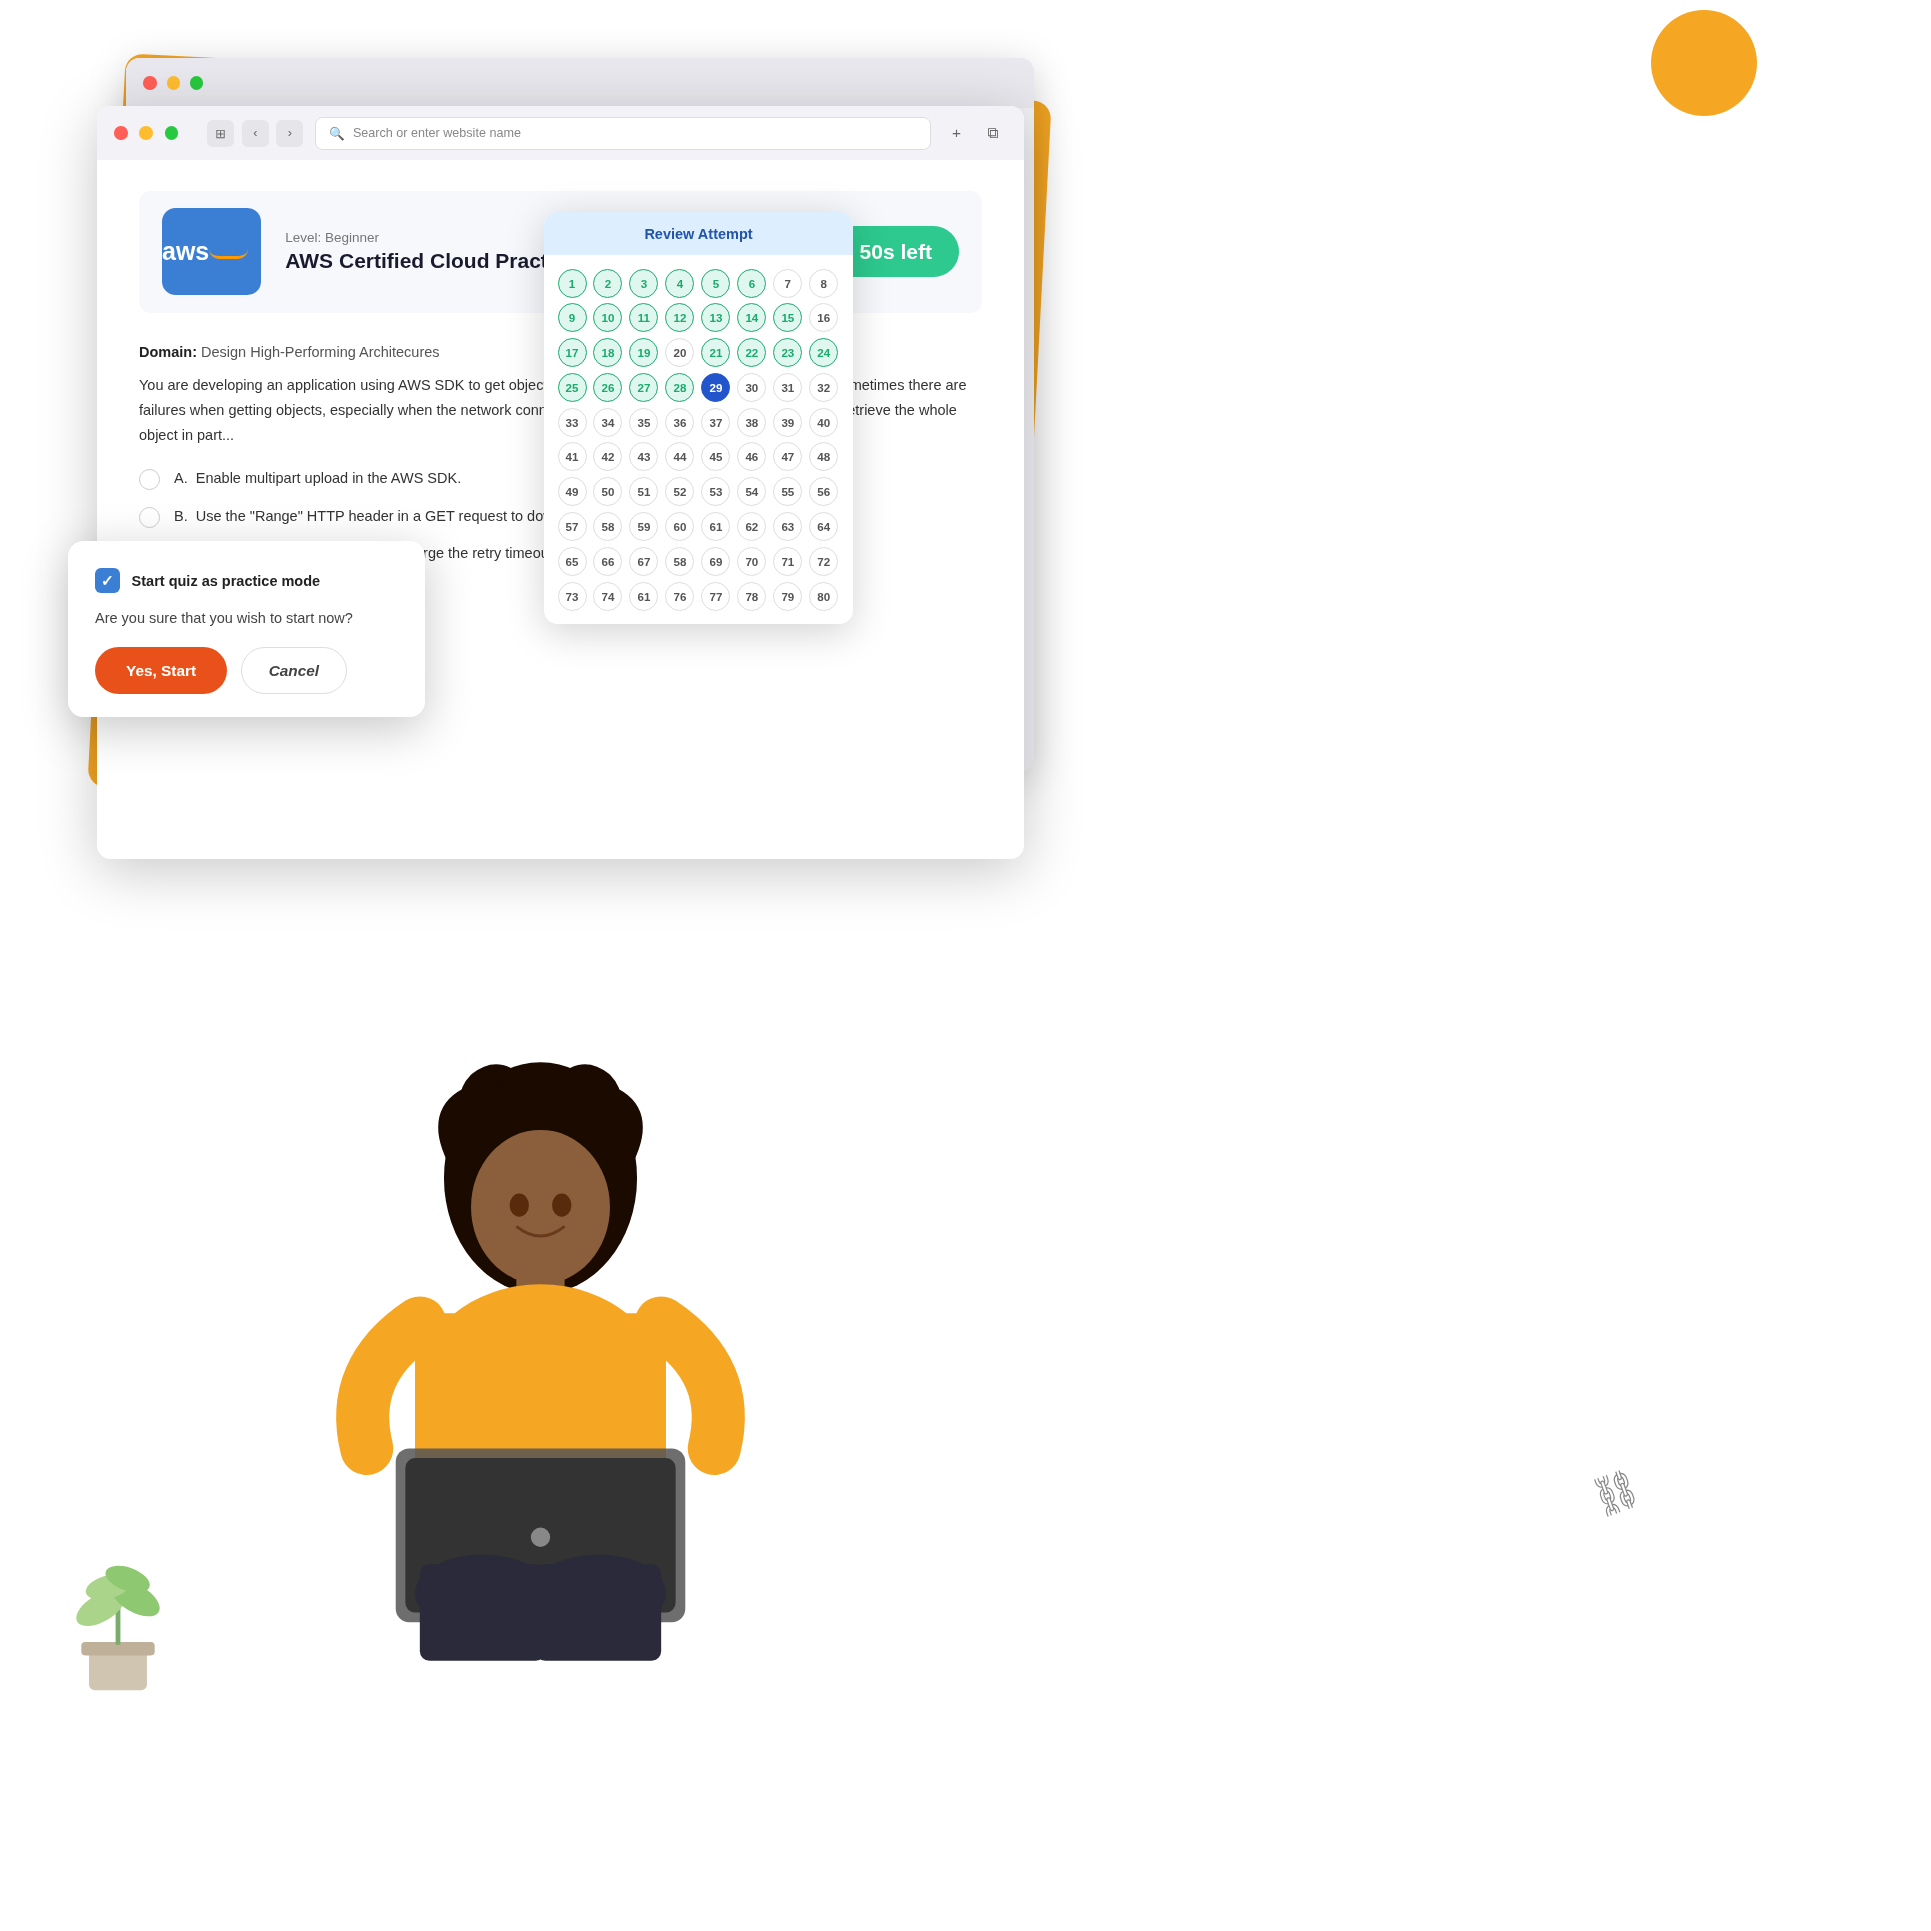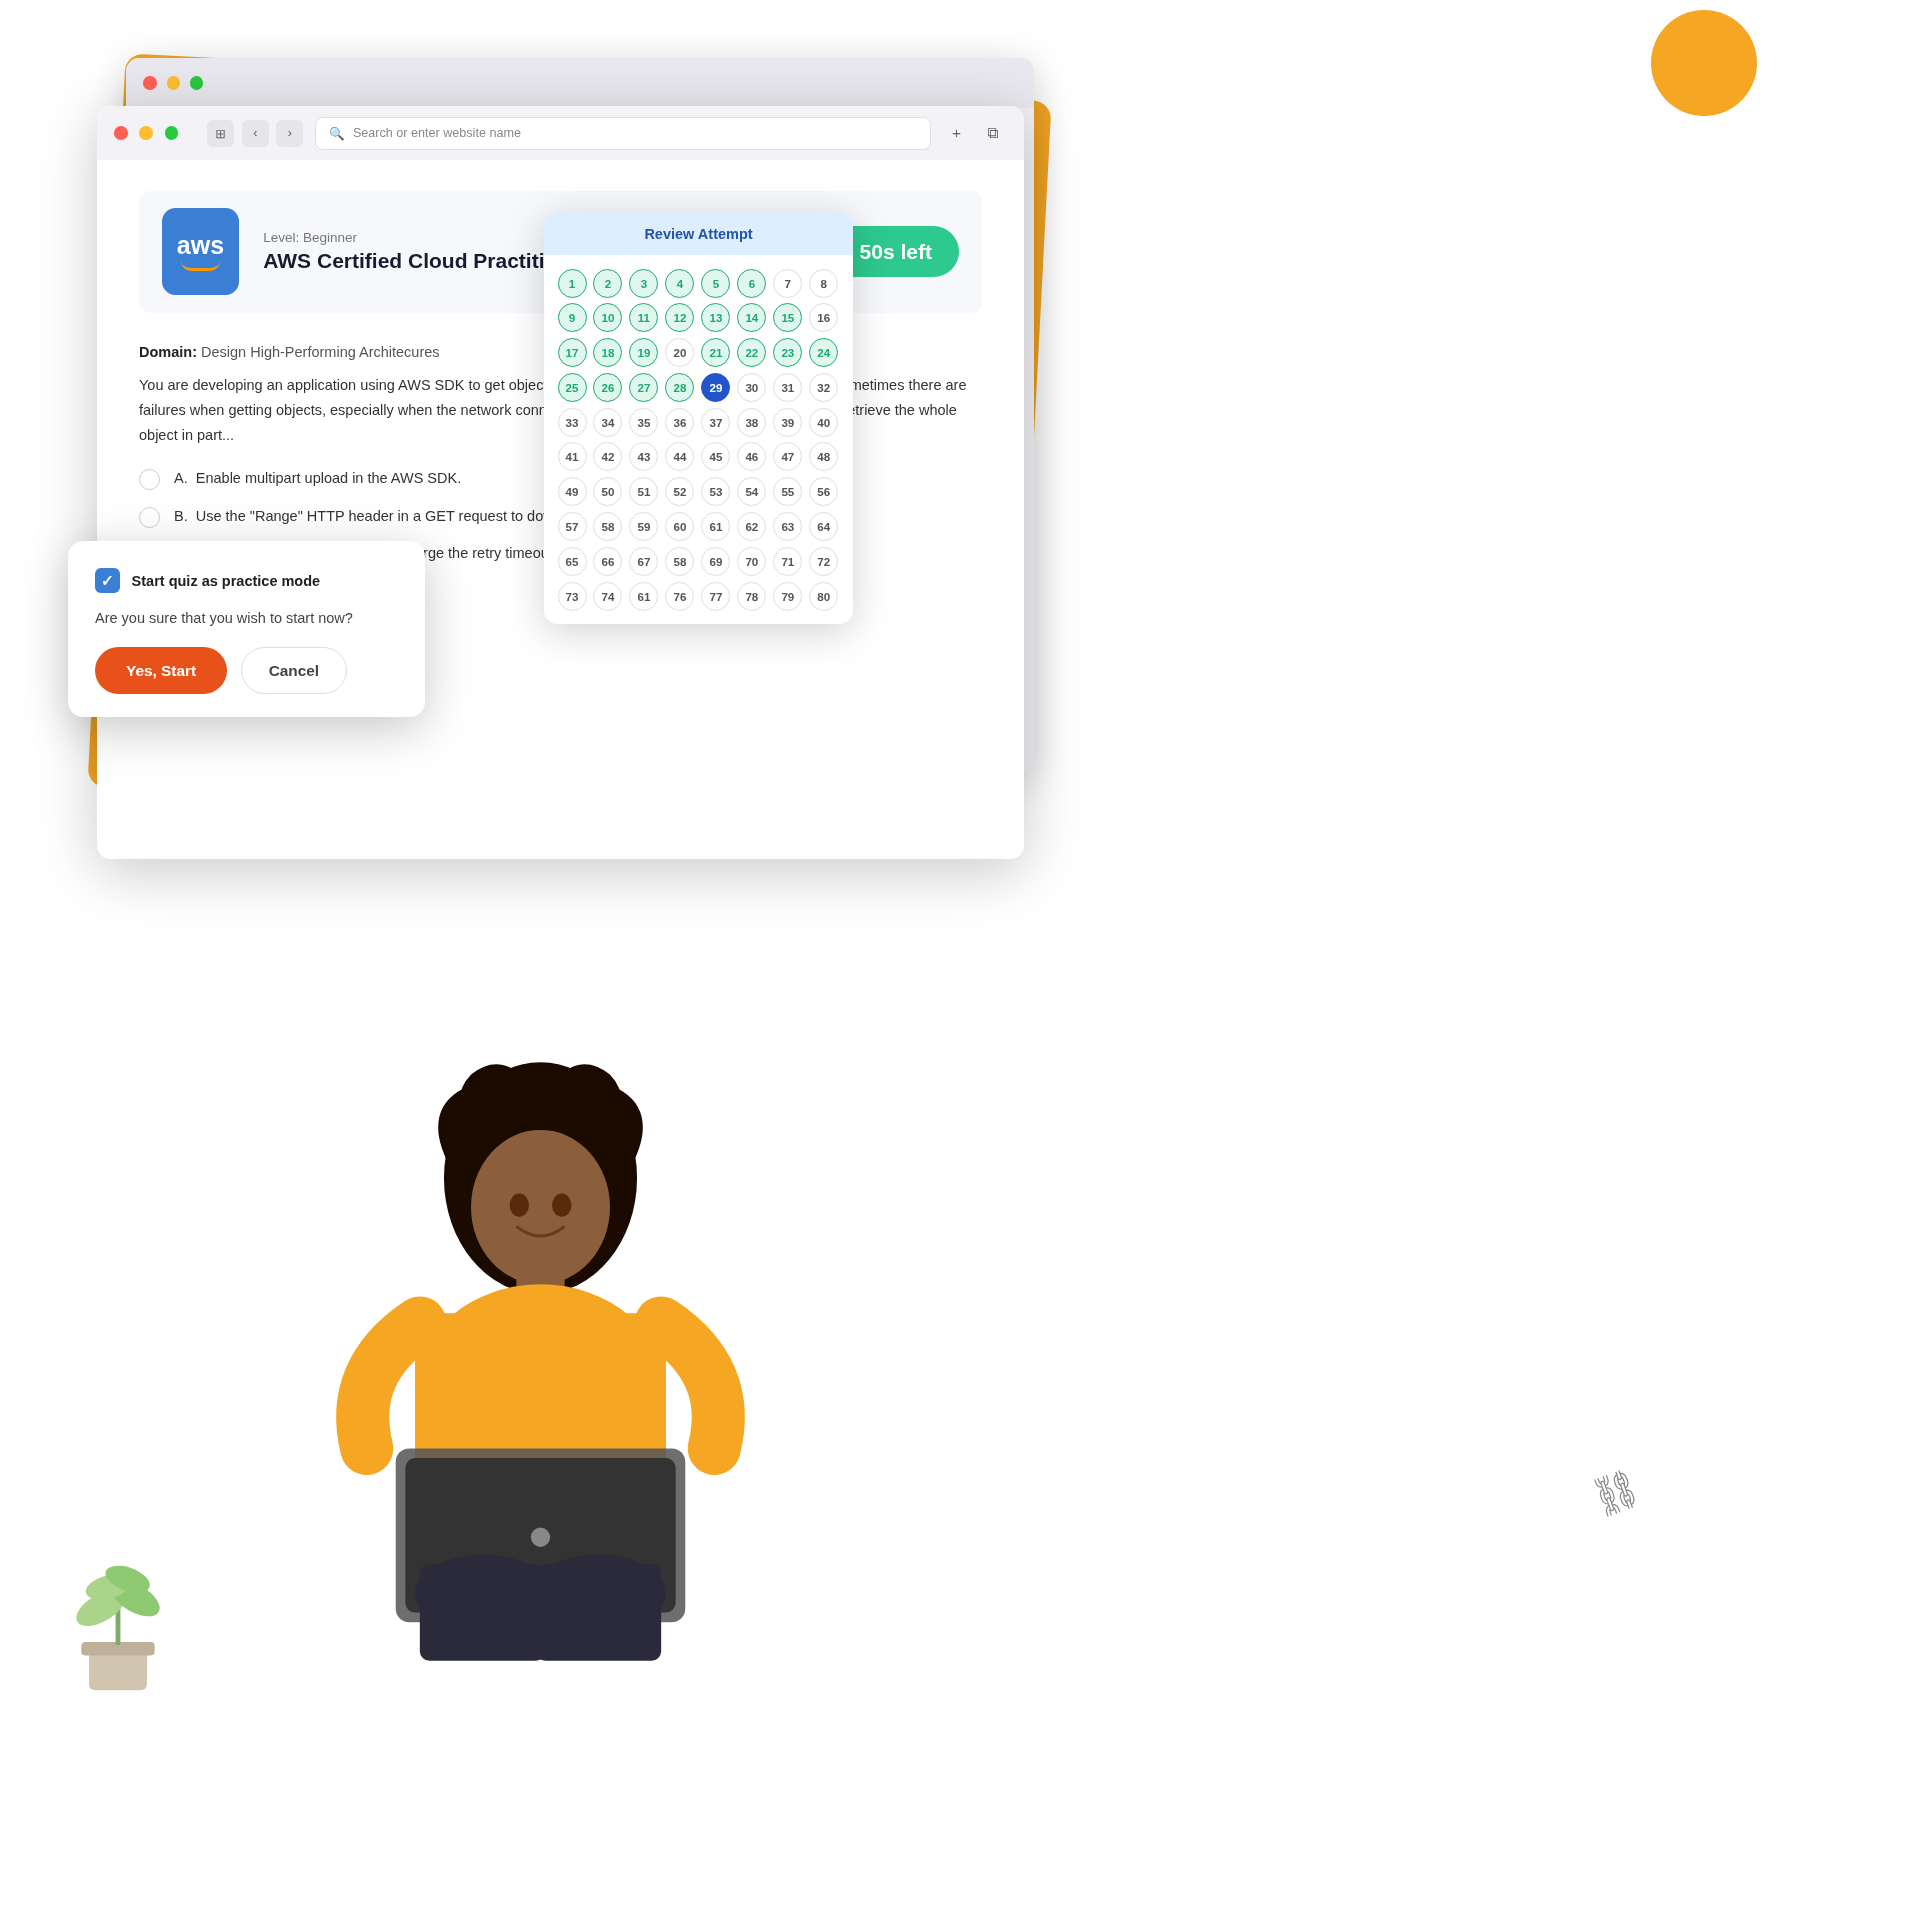--- a/index.html
+++ b/index.html
@@ -116,25 +116,25 @@
     .quiz-header {
       display: flex;
       align-items: center;
       justify-content: space-between;
       margin-bottom: 31px;
       background: #f7f8fc;
       border-radius: 11.6px;
       padding: 17.4px 23px;
     }
     .aws-logo-box {
-      width: 77px; height: 87px;
+      width: 99px; height: 87px;
       background: #3B7FD4;
       border-radius: 13.5px;
-      display: flex; align-items: center; justify-content: center;
-      flex-direction: column;
+      display: flex; align-items: center; justify-content: flex-start;
+      flex-direction: row;
     }
     .aws-text {
       font-size: 25px; font-weight: 900; color: #fff; line-height: 1;
     }
     .aws-smile {
       width: 39px; height: 9.7px;
       border-bottom: 3.9px solid #FF9900;
       border-radius: 0 0 19.3px 19.3px;
       margin-top: 3.9px;
     }
@@ -258,20 +258,21 @@
     }
     .btn-cancel {
       background: #fff;
       color: #444;
       border: 1.9px solid #ddd;
       border-radius: 48px;
       padding: 13.5px 27px;
       font-size: 15.4px;
       font-weight: 600;
       cursor: pointer;
+      font-style: italic;
     }
 
     
     .deco-yellow-circle {
       position: absolute;
       top: 9.7px;
       right: 174px;
       width: 106px; height: 106px;
       background: #F5A623;
       border-radius: 50%;

